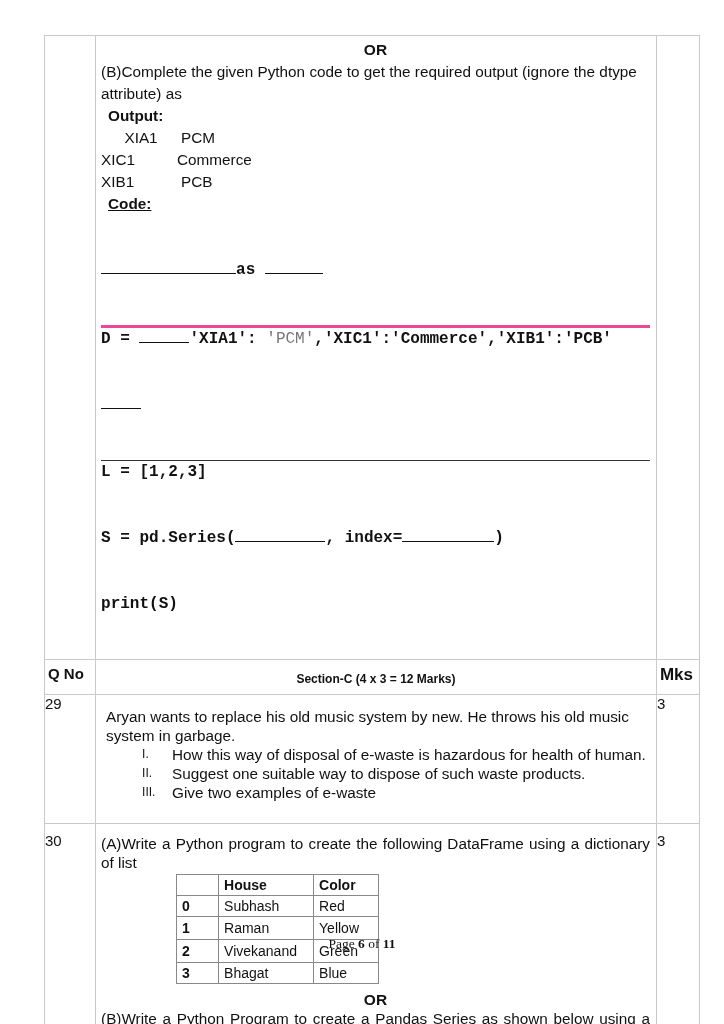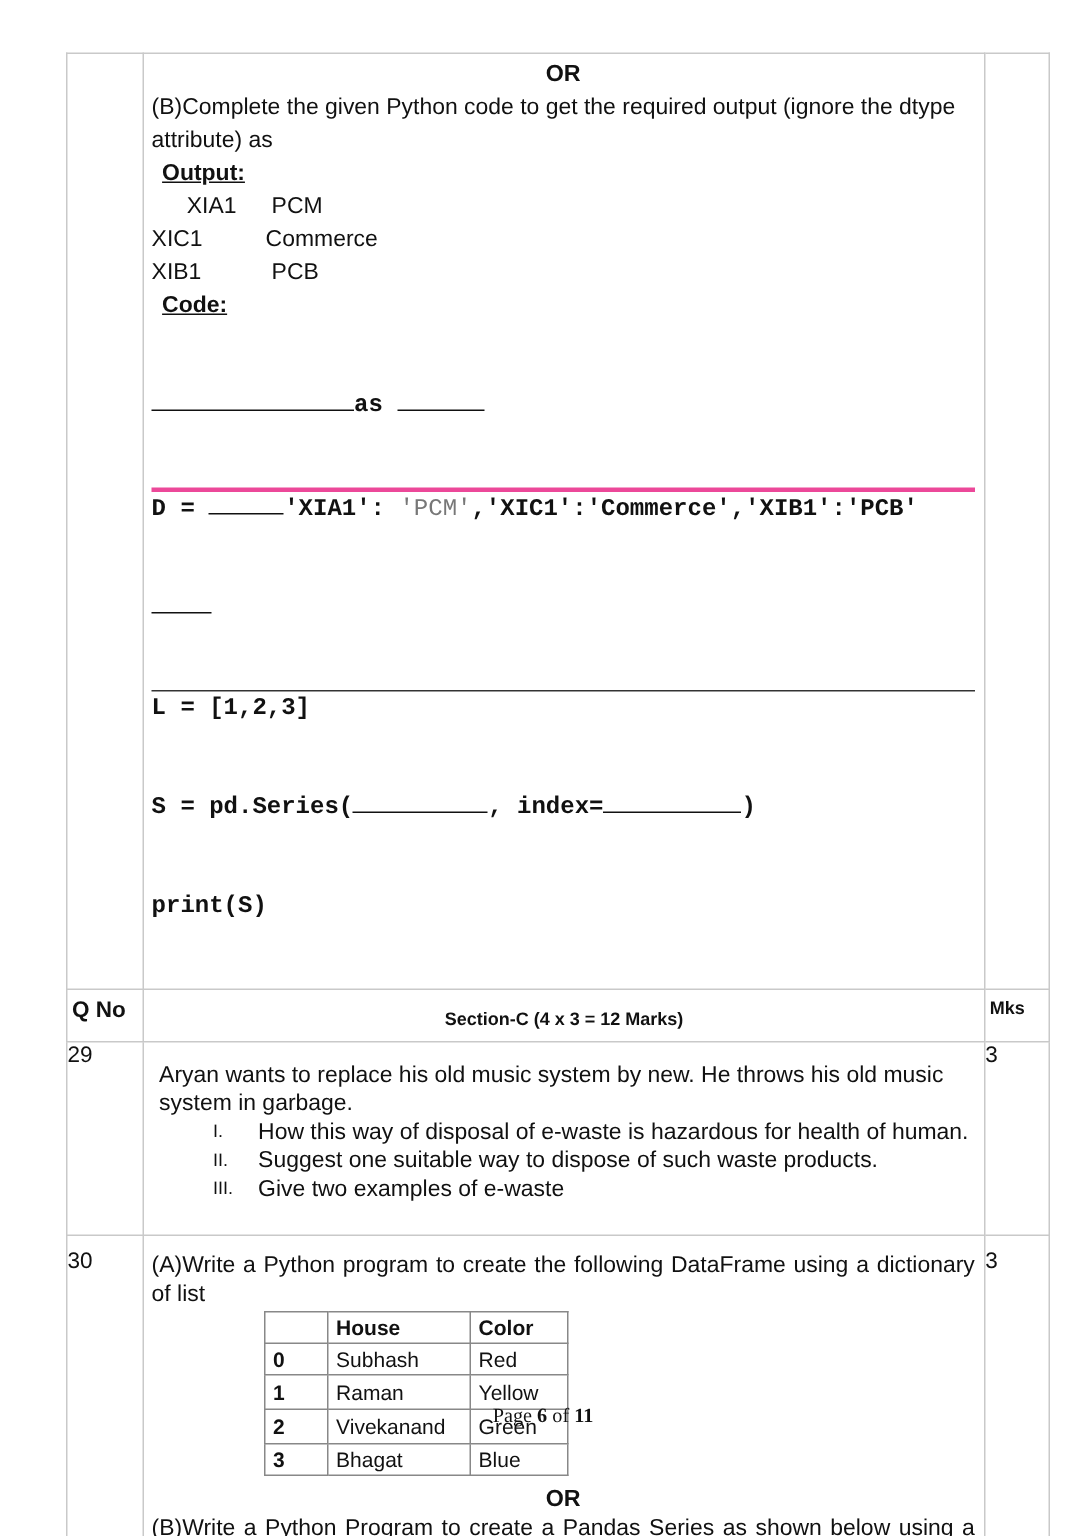--- a/index.html
+++ b/index.html
@@ -40,21 +40,21 @@
       <col class="col-mks">
     </colgroup>
 
   <tbody>
       <tr style="height:308px;">
     <td></td>
     <td>
       <div class="cell-pad">
         <div class="or">OR</div>
         <div>(B)Complete the given Python code to get the required output (ignore the dtype attribute) as</div>
-        <div class="bold" style="padding-left:7px;text-decoration:underline;">Output:</div>
+        <div class="bold" style="padding-left:7px;">Output:</div>
         <div style="display:flex;text-align:center;">
               <span style="width:80px;">XIA1</span>
               <span>PCM</span>
             </div>
         <div style="display:flex;">
               <span style="width:76px;">XIC1</span>
               <span>Commerce</span>
             </div>
         <div style="display:flex;">
               <span style="width:80px;">XIB1</span>
@@ -70,21 +70,21 @@
           <div>print(S)</div>
         </div>
       </div>
     </td>
     <td></td>
   </tr>
 
   <tr style="height:35px;">
     <td class="bold" style="padding:5px 0 0 3px; font-size:15px;">Q No</td>
     <td class="bold center" style="vertical-align:middle; font-size:12px; padding-top:4px;">Section-C (4 x 3 = 12 Marks)</td>
-    <td class="bold" style="padding:5px 0 0 3px; font-size:12px;">Mks</td>
+    <td class="bold" style="padding:5px 0 0 3px; font-size:17px;">Mks</td>
   </tr>
 
   <tr style="height:129px;">
     <td class="qno">29</td>
     <td>
       <div class="cell-pad" style="padding-left:10px; padding-top:12px; line-height:19px;">
         <div>Aryan wants to replace his old music system by new. He throws his old music system in garbage.</div>
         <ol class="roman">
           <li><span class="num">I.</span><span>How this way of disposal of e-waste is hazardous for health of human.</span></li>
           <li><span class="num">II.</span><span>Suggest one suitable way to dispose of such waste products.</span></li>

